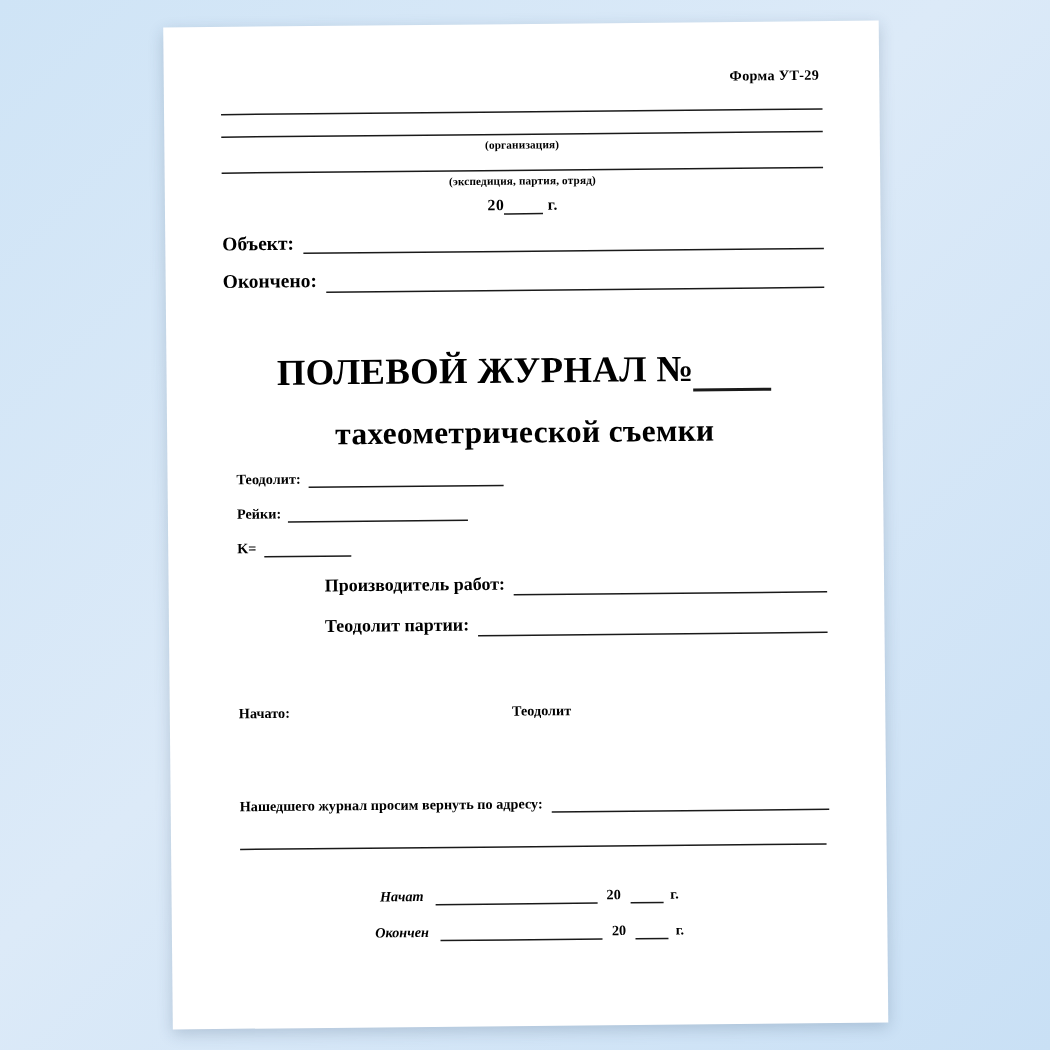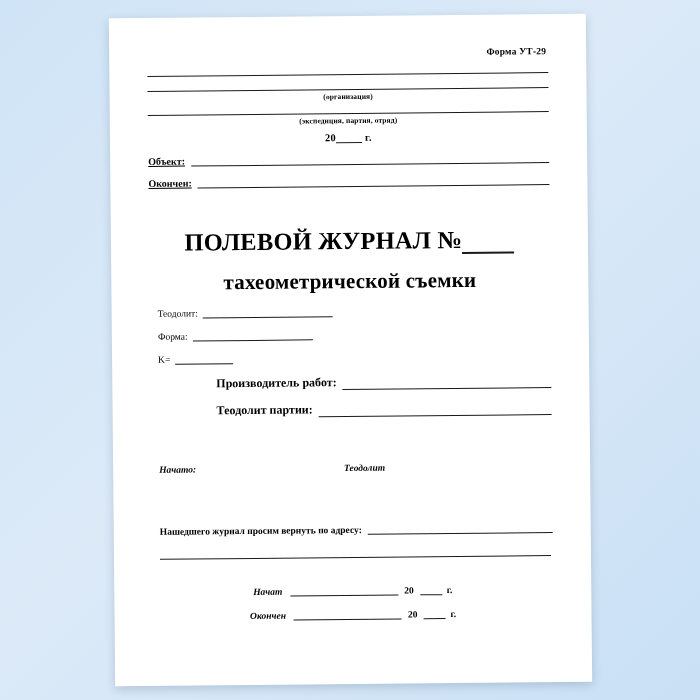--- a/index.html
+++ b/index.html
@@ -66,26 +66,25 @@
     width: 26px;
     height: 10px;
     vertical-align: bottom;
   }
   .labeled-row {
     display: flex;
     align-items: flex-end;
     margin-top: 11px;
   }
   .labeled-row .lbl {
-    font-size: 10px;
+    font-size: 13px;
     font-weight: bold;
     white-space: nowrap;
     padding-right: 6px;
     line-height: 1.1;
-    text-decoration: underline;
   }
   .labeled-row .fill {
     flex: 1;
     border-bottom: 1px solid #1a1a1a;
     height: 9px;
   }
   .title-main {
     text-align: center;
     font-size: 24.5px;
     font-weight: bold;
@@ -108,21 +107,21 @@
     letter-spacing: 0.2px;
   }
   .instr-row {
     display: flex;
     align-items: flex-end;
     margin-top: 13px;
     padding-left: 8px;
   }
   .instr-row .lbl {
     font-size: 9.5px;
-    font-weight: normal;
+    font-weight: bold;
     white-space: nowrap;
     padding-right: 5px;
   }
   .instr-row .fill {
     border-bottom: 1px solid #1a1a1a;
     height: 9px;
   }
   .w-130 { width: 130px; }
   .w-120 { width: 120px; }
   .w-58  { width: 58px; }
@@ -148,21 +147,20 @@
     display: flex;
     align-items: flex-end;
     margin-top: 46px;
     padding-left: 8px;
   }
   .dates-row .lbl {
     font-size: 9.5px;
     font-weight: bold;
     white-space: nowrap;
     padding-right: 6px;
-    font-style: italic;
   }
   .dates-row .spacer { width: 42px; }
   .return-row {
     display: flex;
     align-items: flex-end;
     margin-top: 52px;
     padding-left: 8px;
   }
   .return-row .lbl {
     font-size: 9.5px;
@@ -225,37 +223,37 @@
     <div class="year-line">
       <span>20</span><span class="year-blank"></span> <span>г.</span>
     </div>
 
     <div class="labeled-row">
       <span class="lbl">Объект:</span>
       <span class="fill"></span>
     </div>
 
     <div class="labeled-row">
-      <span class="lbl">Окончен:</span>
+      <span class="lbl">Окончено:</span>
       <span class="fill"></span>
     </div>
 
     <div class="title-main">
       <span>ПОЛЕВОЙ ЖУРНАЛ №</span><span class="num-blank"></span>
     </div>
 
     <div class="title-sub">тахеометрической съемки</div>
 
     <div class="instr-row">
       <span class="lbl">Теодолит:</span>
       <span class="fill w-130"></span>
     </div>
 
     <div class="instr-row">
-      <span class="lbl">Форма:</span>
+      <span class="lbl">Рейки:</span>
       <span class="fill w-120"></span>
     </div>
 
     <div class="instr-row">
       <span class="lbl">K=</span>
       <span class="fill w-58"></span>
     </div>
 
     <div class="indent-row">
       <span class="lbl">Производитель работ:</span>

